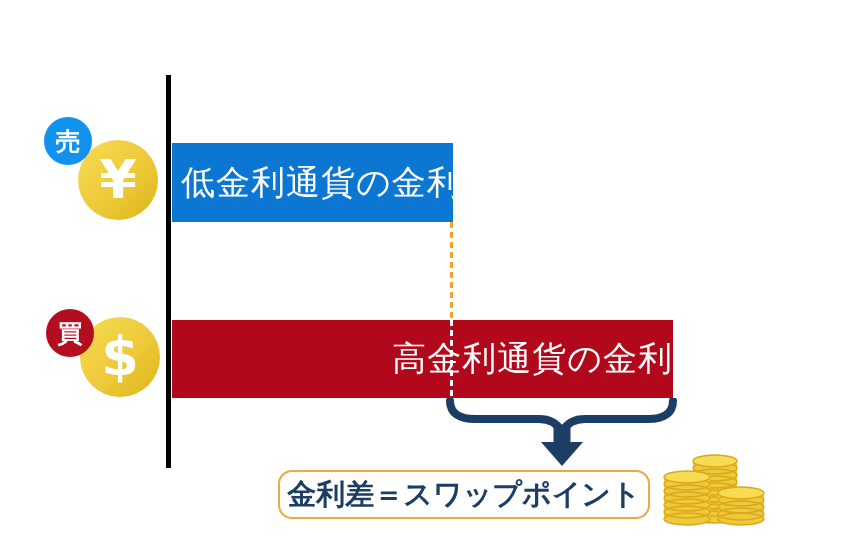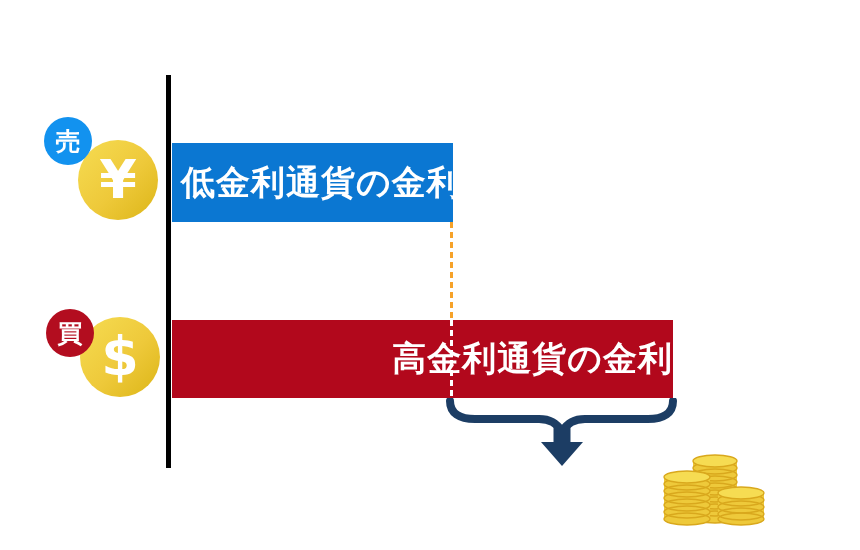--- a/index.html
+++ b/index.html
@@ -19,21 +19,21 @@
 
   
   .badge{position:absolute;width:48px;height:48px;border-radius:50%;
          color:#fff;font-size:25px;font-weight:bold;
          display:flex;align-items:center;justify-content:center;z-index:3;}
   .badge-sell{left:44px;top:117px;background:var(--blue-badge);}
   .badge-buy{left:46px;top:309px;background:var(--red-badge);}
 
   
   .bar{position:absolute;display:flex;align-items:center;color:#fff;
-       font-size:34px;font-weight:bold;padding-left:9px;box-sizing:border-box;
+       font-size:34px;font-weight:normal;padding-left:9px;box-sizing:border-box;
        letter-spacing:1px;white-space:nowrap;}
   .bar-low{left:172px;top:143px;width:281px;height:79px;background:var(--blue-bar);}
   .bar-high{left:172px;top:320px;width:501px;height:78px;background:var(--red-bar);justify-content:flex-end;}
 
   
   .dash{position:absolute;width:3px;z-index:2;}
   .dash-orange{left:450px;top:222px;height:98px;
     background:repeating-linear-gradient(to bottom,var(--orange) 0 6px,transparent 6px 10px);}
   .dash-white{left:450px;top:320px;height:78px;
     background:repeating-linear-gradient(to bottom,#fff 0 6px,transparent 6px 10px);}
@@ -83,20 +83,23 @@
 
   <div class="dash dash-orange"></div>
   <div class="dash dash-white"></div>
 
   <svg class="brace" viewBox="0 0 236 70" xmlns="http://www.w3.org/2000/svg">
     <path class="curve" d="M 5 3 C 5 15, 14 21, 30 21 L 94 21 C 105 21, 111 25, 117 33 C 123 25, 129 21, 140 21 L 203 21 C 219 21, 228 15, 228 3"></path>
     <path class="stem" d="M 117 29 L 117 46"></path>
     <polygon points="96,44 138,44 117,68"></polygon>
   </svg>
 
+  <div class="result-box">
+    <span class="result-label">金利差＝スワップポイント</span>
+  </div>
 
   <svg class="coin-stacks" viewBox="0 0 110 78" xmlns="http://www.w3.org/2000/svg">
 
     <g>
       <rect class="body" x="33" y="11" width="44" height="56"></rect>
       <ellipse class="body" cx="55" cy="67" rx="22" ry="6"></ellipse>
       <ellipse class="ridge" cx="55" cy="18" rx="22" ry="6"></ellipse>
       <ellipse class="ridge" cx="55" cy="25" rx="22" ry="6"></ellipse>
       <ellipse class="ridge" cx="55" cy="32" rx="22" ry="6"></ellipse>
       <ellipse class="ridge" cx="55" cy="39" rx="22" ry="6"></ellipse>

